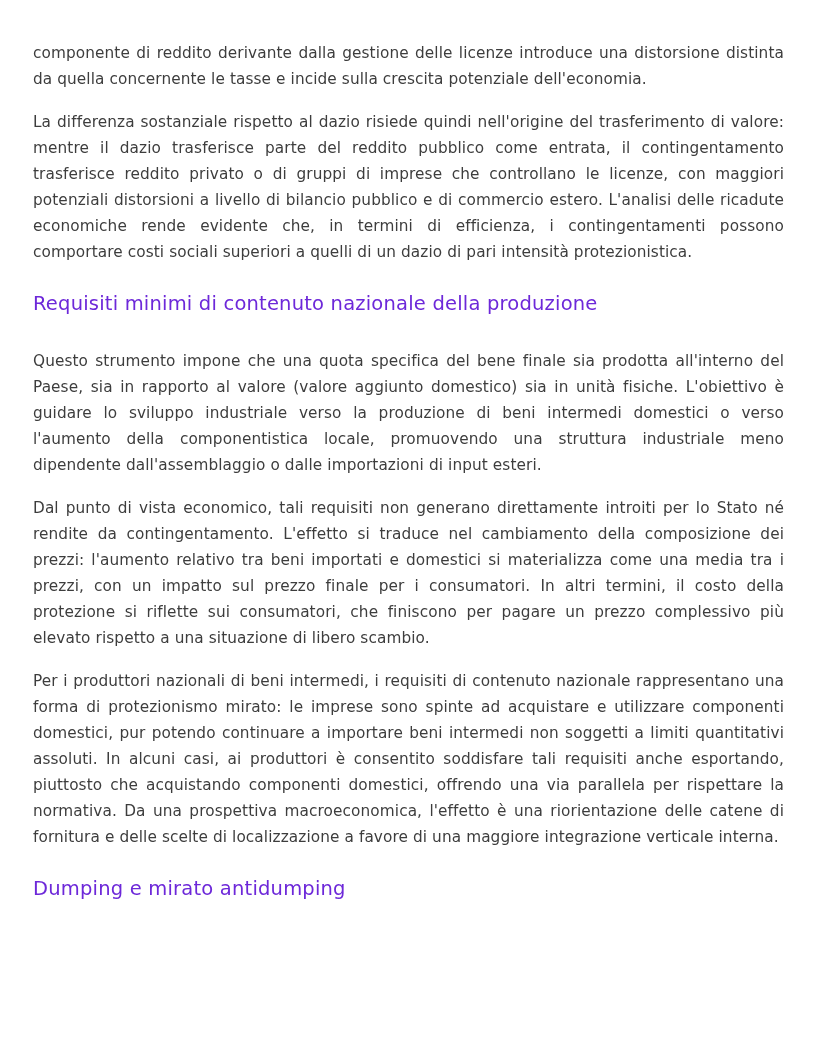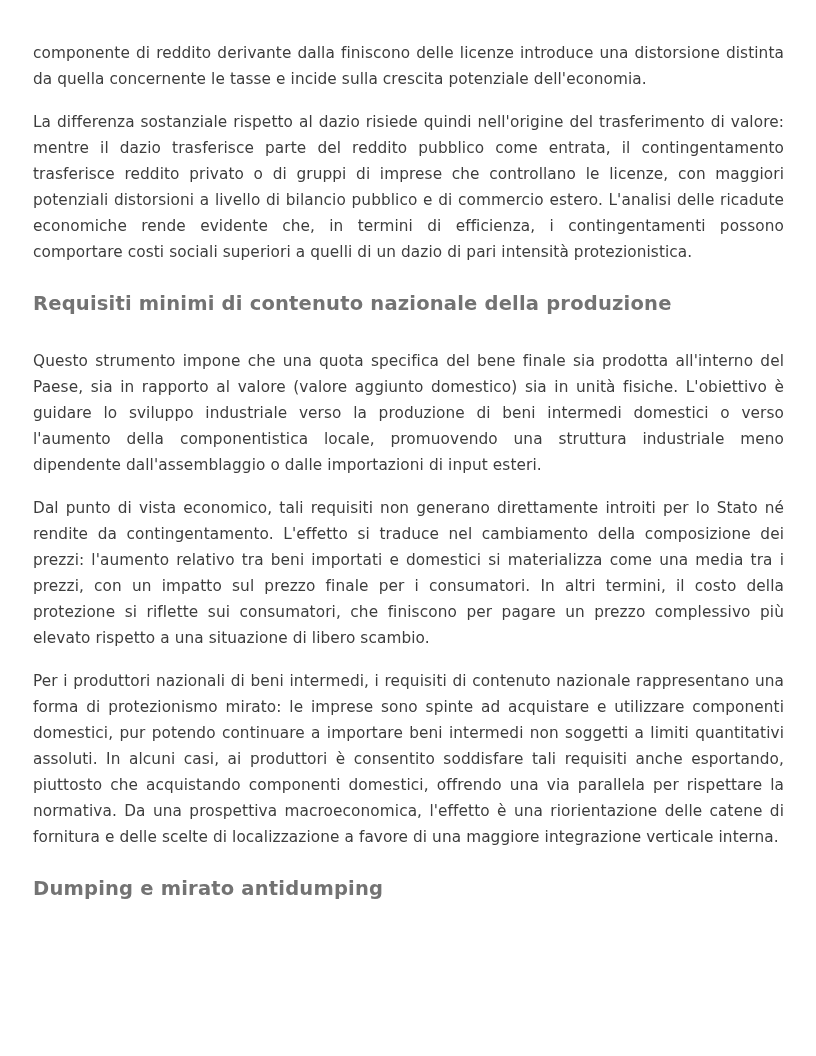--- a/index.html
+++ b/index.html
@@ -23,31 +23,31 @@
     line-height: 26px;
     font-weight: 400;
     color: #3d3d3d;
     text-align: justify;
     letter-spacing: 0.1px;
   }
   .section-heading {
     margin: 28px 0 33px 0;
     font-size: 19.5px;
     line-height: 22px;
-    font-weight: 700;
-    color: #737373;
+    font-weight: 400;
+    color: #6d28d9;
     letter-spacing: 0.2px;
     text-align: left;
   }
 </style>
 </head>
 <body>
 
 <div class="page">
-  <p class="paragraph">componente di reddito derivante dalla finiscono delle licenze introduce una distorsione distinta da quella concernente le tasse e incide sulla crescita potenziale dell'economia.</p>
+  <p class="paragraph">componente di reddito derivante dalla gestione delle licenze introduce una distorsione distinta da quella concernente le tasse e incide sulla crescita potenziale dell'economia.</p>
 
   <p class="paragraph">La differenza sostanziale rispetto al dazio risiede quindi nell'origine del trasferimento di valore: mentre il dazio trasferisce parte del reddito pubblico come entrata, il contingentamento trasferisce reddito privato o di gruppi di imprese che controllano le licenze, con maggiori potenziali distorsioni a livello di bilancio pubblico e di commercio estero. L'analisi delle ricadute economiche rende evidente che, in termini di efficienza, i contingentamenti possono comportare costi sociali superiori a quelli di un dazio di pari intensità protezionistica.</p>
 
   <h2 class="section-heading">Requisiti minimi di contenuto nazionale della produzione</h2>
 
   <p class="paragraph">Questo strumento impone che una quota specifica del bene finale sia prodotta all'interno del Paese, sia in rapporto al valore (valore aggiunto domestico) sia in unità fisiche. L'obiettivo è guidare lo sviluppo industriale verso la produzione di beni intermedi domestici o verso l'aumento della componentistica locale, promuovendo una struttura industriale meno dipendente dall'assemblaggio o dalle importazioni di input esteri.</p>
 
   <p class="paragraph">Dal punto di vista economico, tali requisiti non generano direttamente introiti per lo Stato né rendite da contingentamento. L'effetto si traduce nel cambiamento della composizione dei prezzi: l'aumento relativo tra beni importati e domestici si materializza come una media tra i prezzi, con un impatto sul prezzo finale per i consumatori. In altri termini, il costo della protezione si riflette sui consumatori, che finiscono per pagare un prezzo complessivo più elevato rispetto a una situazione di libero scambio.</p>
 
   <p class="paragraph">Per i produttori nazionali di beni intermedi, i requisiti di contenuto nazionale rappresentano una forma di protezionismo mirato: le imprese sono spinte ad acquistare e utilizzare componenti domestici, pur potendo continuare a importare beni intermedi non soggetti a limiti quantitativi assoluti. In alcuni casi, ai produttori è consentito soddisfare tali requisiti anche esportando, piuttosto che acquistando componenti domestici, offrendo una via parallela per rispettare la normativa. Da una prospettiva macroeconomica, l'effetto è una riorientazione delle catene di fornitura e delle scelte di localizzazione a favore di una maggiore integrazione verticale interna.</p>

